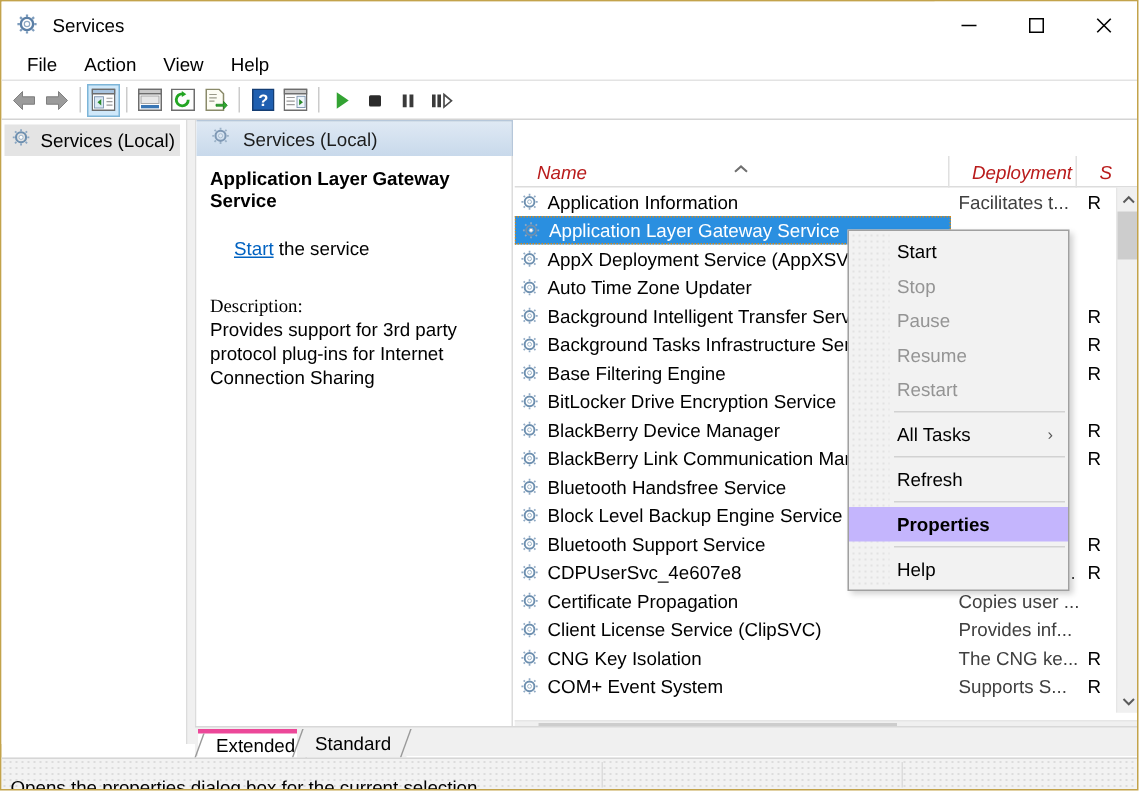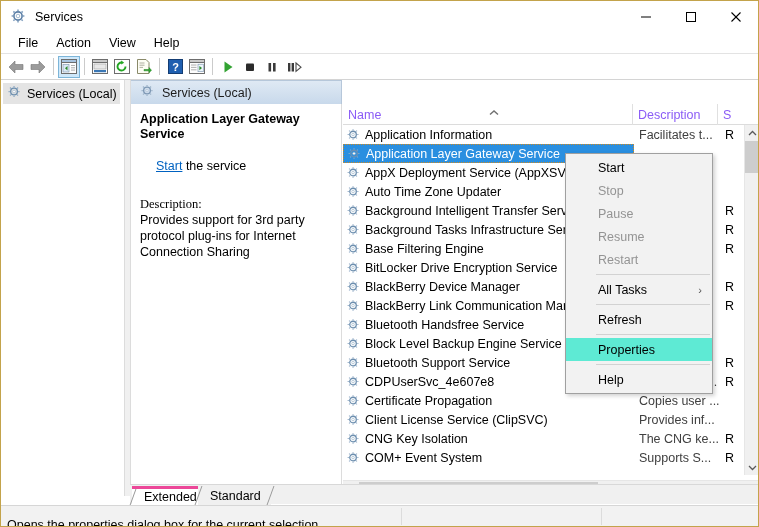--- a/index.html
+++ b/index.html
@@ -167,25 +167,25 @@
   #list-header {
     position: absolute; left: 0; top: 0;
     width: 416px; height: 21px;
     background: #ffffff;
     border-bottom: 1px solid #dcdcdc;
     display: flex;
   }
   .col-head {
     height: 21px;
     display: flex; align-items: center;
-    font-size: 12.5px; color: #8b5cf6;
-    padding-left: 5px;
+    font-size: 12.5px; color: #b91c1c;
+    padding-left: 15px;
     border-right: 1px solid #e0e0e0;
     position: relative;
-    white-space: nowrap; overflow: hidden;
+    white-space: nowrap; overflow: hidden; font-style: italic;
   }
   .col-head.c-name { width: 290px; }
   .col-head.c-desc { width: 85px; }
   .col-head.c-status { width: 41px; border-right: none; }
   #sort-arrow {
     position: absolute; left: 145px; top: 2px;
   }
 
   #rows-clip {
     position: absolute; left: 0; top: 21px;
@@ -347,22 +347,22 @@
     position: relative;
     height: 23px;
     display: flex; align-items: center;
     padding-left: 32px;
     font-size: 12.5px;
     color: #000;
     z-index: 2;
   }
   .ctx-item.disabled { color: #949494; text-align: center; }
   .ctx-item.highlight {
-    background: #5eead4;
-    font-weight: normal;
+    background: #c4b5fd;
+    font-weight: bold;
   }
   .ctx-sep {
     position: relative;
     height: 1px;
     margin: 3px 2px 3px 30px;
     background: #d2d2d2;
     z-index: 2;
   }
   .ctx-arrow {
     position: absolute; right: 10px; top: 50%;
@@ -587,21 +587,21 @@
         <div id="list-header">
           <div class="col-head c-name">
             <span>Name</span>
             <span id="sort-arrow">
               <svg width="12" height="8" viewBox="0 0 12 8">
                   <path d="M2 5.5 L6 2 L10 5.5" fill="none" stroke="#707070" stroke-width="1.4"></path>
                 </svg>
             </span>
           </div>
           <div class="col-head c-desc">
-            <span>Description</span>
+            <span>Deployment</span>
           </div>
           <div class="col-head c-status">
             <span>S</span>
           </div>
         </div>
 
         <div id="rows-clip">
             <div class="row">
               <div class="cell-name">
                 <span class="gear"><svg width="15" height="14" viewBox="0 0 16 15">

